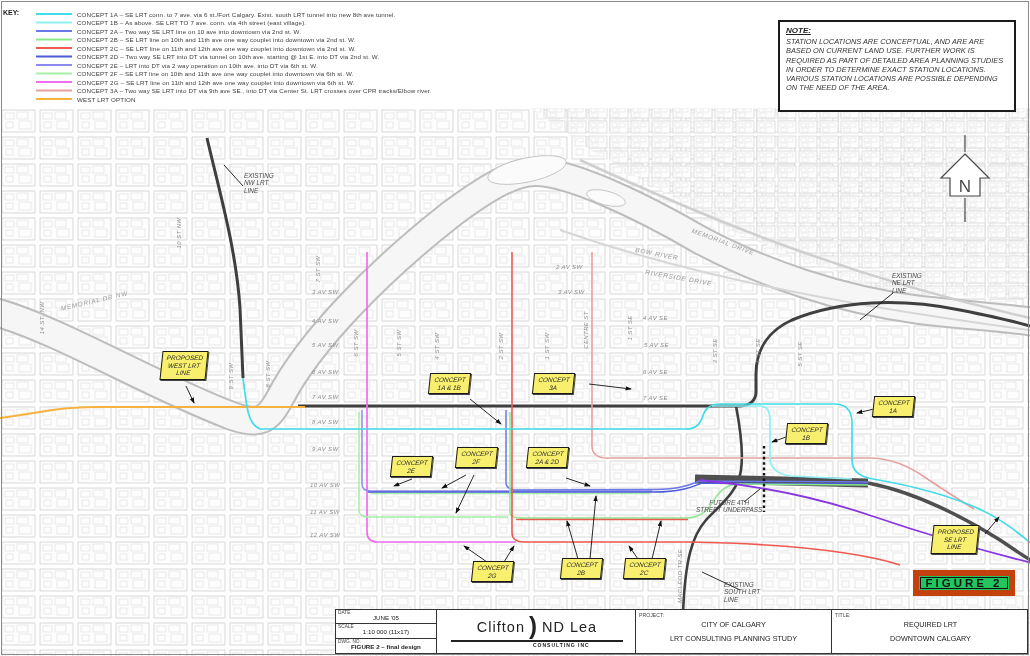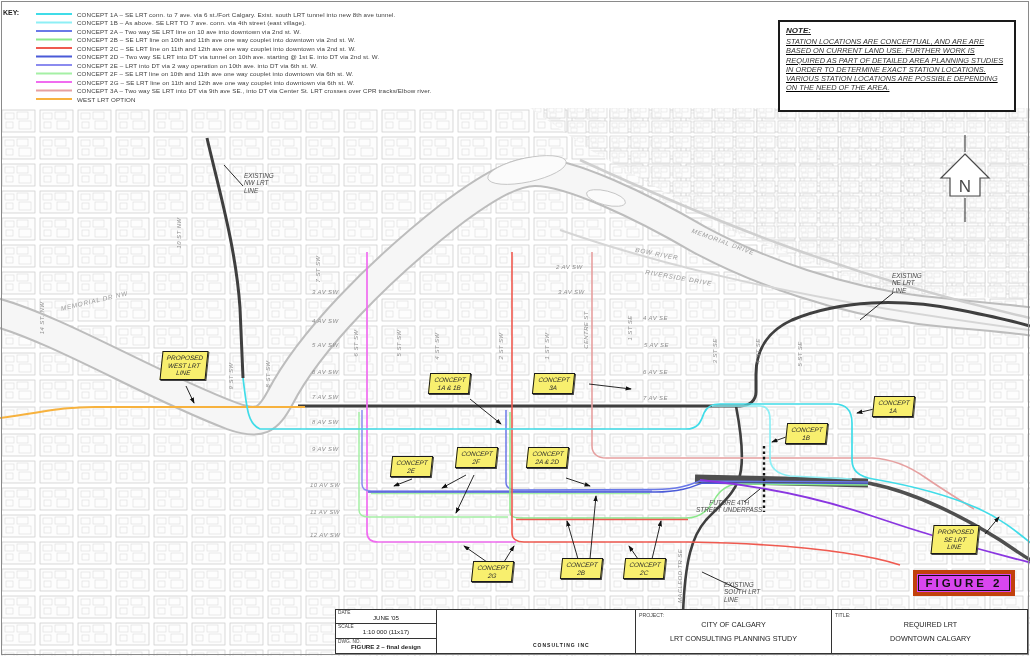--- a/index.html
+++ b/index.html
@@ -4,33 +4,33 @@
 <style>
   html,body{margin:0;padding:0;width:1030px;height:656px;background:#fff;overflow:hidden;
     font-family:"Liberation Sans",sans-serif;}
   #sheet{position:relative;width:1030px;height:656px;background:#fff;}
   #frame{position:absolute;left:1px;top:1px;width:1026px;height:652px;border:1px solid #8a8a8a;pointer-events:none;}
   #mapsvg{position:absolute;left:0;top:0;}
   
   #key-title{position:absolute;left:3px;top:9px;font-size:7px;color:#222;font-weight:bold;}
   .kitem{position:absolute;left:77px;font-size:6.2px;color:#3c3c3c;white-space:nowrap;letter-spacing:.15px;}
   
-  #note-box{position:absolute;left:778px;top:20px;width:238px;height:92px;border:2px solid #1a1a1a;background:#fff;box-sizing:border-box;padding:4px 6px;text-decoration:underline;}
+  #note-box{position:absolute;left:778px;top:20px;width:238px;height:92px;border:2px solid #1a1a1a;background:#fff;box-sizing:border-box;padding:4px 6px;}
   #note-title{font:italic bold 8px "Liberation Sans",sans-serif;text-decoration:underline;color:#222;margin-bottom:2px;}
   #note-body{font:italic 7.4px/1.25 "Liberation Sans",sans-serif;color:#333;}
   
   .avlab{position:absolute;font:italic 6px "Liberation Sans",sans-serif;color:#8d8d8d;white-space:nowrap;letter-spacing:.4px;}
   .vlab{position:absolute;font:italic 6px "Liberation Sans",sans-serif;color:#8d8d8d;white-space:nowrap;letter-spacing:.4px;transform:translate(-50%,-50%) rotate(-90deg);}
   .dlab{position:absolute;font:italic 6.4px "Liberation Sans",sans-serif;color:#9a9a9a;white-space:nowrap;letter-spacing:.8px;}
   .callout{position:absolute;background:#f8ef6e;border:1.3px solid #1a1a1a;color:#2a2a2a;
     font:italic 6.4px/1.2 "Liberation Sans",sans-serif;text-align:center;padding:2px 4px;
     white-space:pre-line;transform:skewX(-6deg);box-shadow:1px 1px 0 #444;}
   .mapnote{position:absolute;font:italic 6.4px/1.15 "Liberation Sans",sans-serif;color:#4a4a4a;white-space:pre-line;}
   
-  #figure-box{position:absolute;left:913px;top:570px;width:102px;height:26px;border:4px solid #c2410c;background:#d946ef;box-sizing:border-box;padding-left:15px;}
+  #figure-box{position:absolute;left:913px;top:570px;width:102px;height:26px;border:6px solid #c2410c;background:#22c55e;box-sizing:border-box;padding-left:15px;}
   #figure-box .inner{position:absolute;inset:1px;border:1px solid #111;display:flex;align-items:center;justify-content:center;
     font:bold 11.5px "Liberation Sans",sans-serif;letter-spacing:3px;color:#111;}
   
   #titleblock{position:absolute;left:335px;top:609px;width:693px;height:45px;border:1px solid #333;background:#fff;box-sizing:border-box;}
   .tb-sec{position:absolute;top:0;height:100%;border-right:1px solid #333;box-sizing:border-box;}
   .tb-row{position:relative;height:14.3px;border-bottom:1px solid #333;box-sizing:border-box;}
   .tb-row:last-child{border-bottom:none;}
   .tlab{position:absolute;left:2px;top:0;font-size:4.8px;color:#444;}
   .tval{position:absolute;left:0;right:0;top:4px;text-align:center;font-size:6.2px;color:#222;white-space:nowrap;}
   .tb-biglab{position:absolute;left:3px;top:2px;font-size:5.2px;color:#444;}
@@ -251,20 +251,27 @@
       <div class="tb-row">
         <span class="tlab">SCALE</span>
         <span class="tval">1:10 000 (11x17)</span>
       </div>
       <div class="tb-row">
         <span class="tlab">DWG. NO.</span>
         <span class="tval" style="font-weight:bold">FIGURE 2 – final design</span>
       </div>
     </div>
     <div class="tb-sec" style="left:101px;width:199px">
+      <div id="logo-wrap">
+        <div id="logo-row">
+          <span>Clifton</span>
+          <span id="logo-paren">)</span>
+          <span>ND Lea</span>
+        </div>
+      </div>
       <div id="logo-sub">CONSULTING INC</div>
     </div>
     <div class="tb-sec" style="left:300px;width:196px">
       <span class="tb-biglab">PROJECT:</span>
       <div class="tb-line" style="top:10px">CITY OF CALGARY</div>
       <div class="tb-line" style="top:24px">LRT CONSULTING PLANNING STUDY</div>
     </div>
     <div class="tb-sec" style="left:496px;width:197px;border-right:none">
       <span class="tb-biglab">TITLE:</span>
       <div class="tb-line" style="top:10px">REQUIRED LRT</div>

